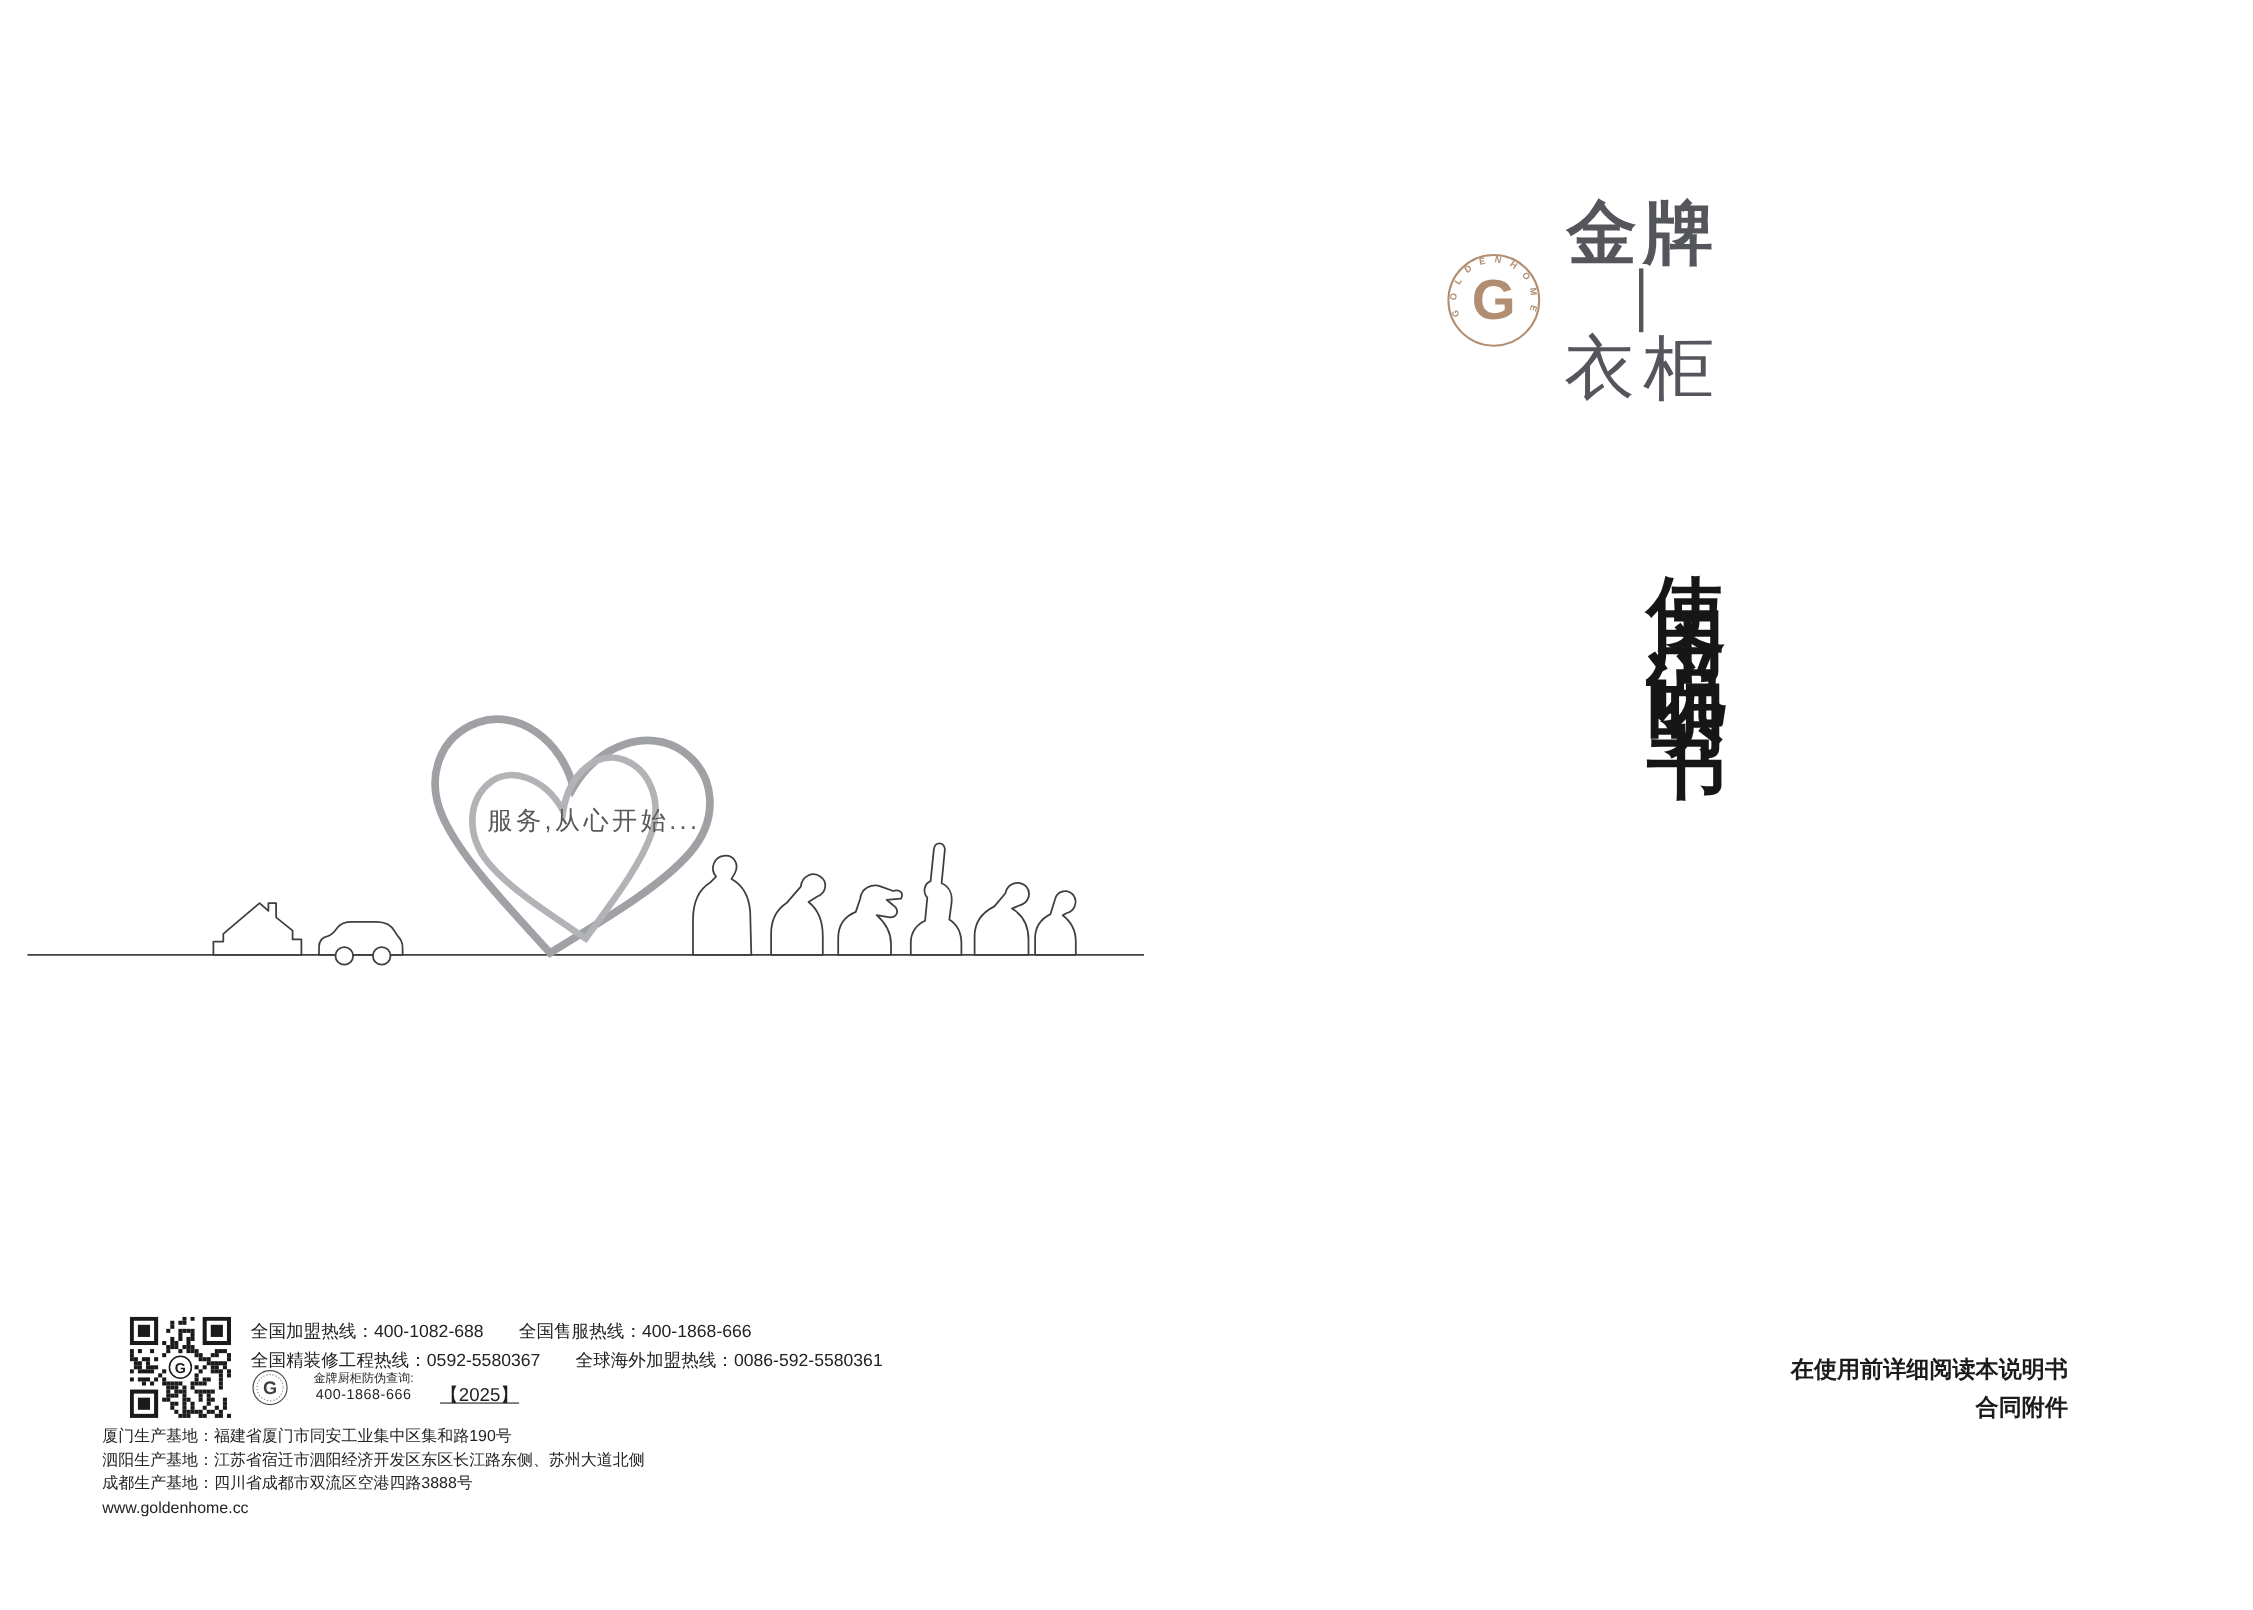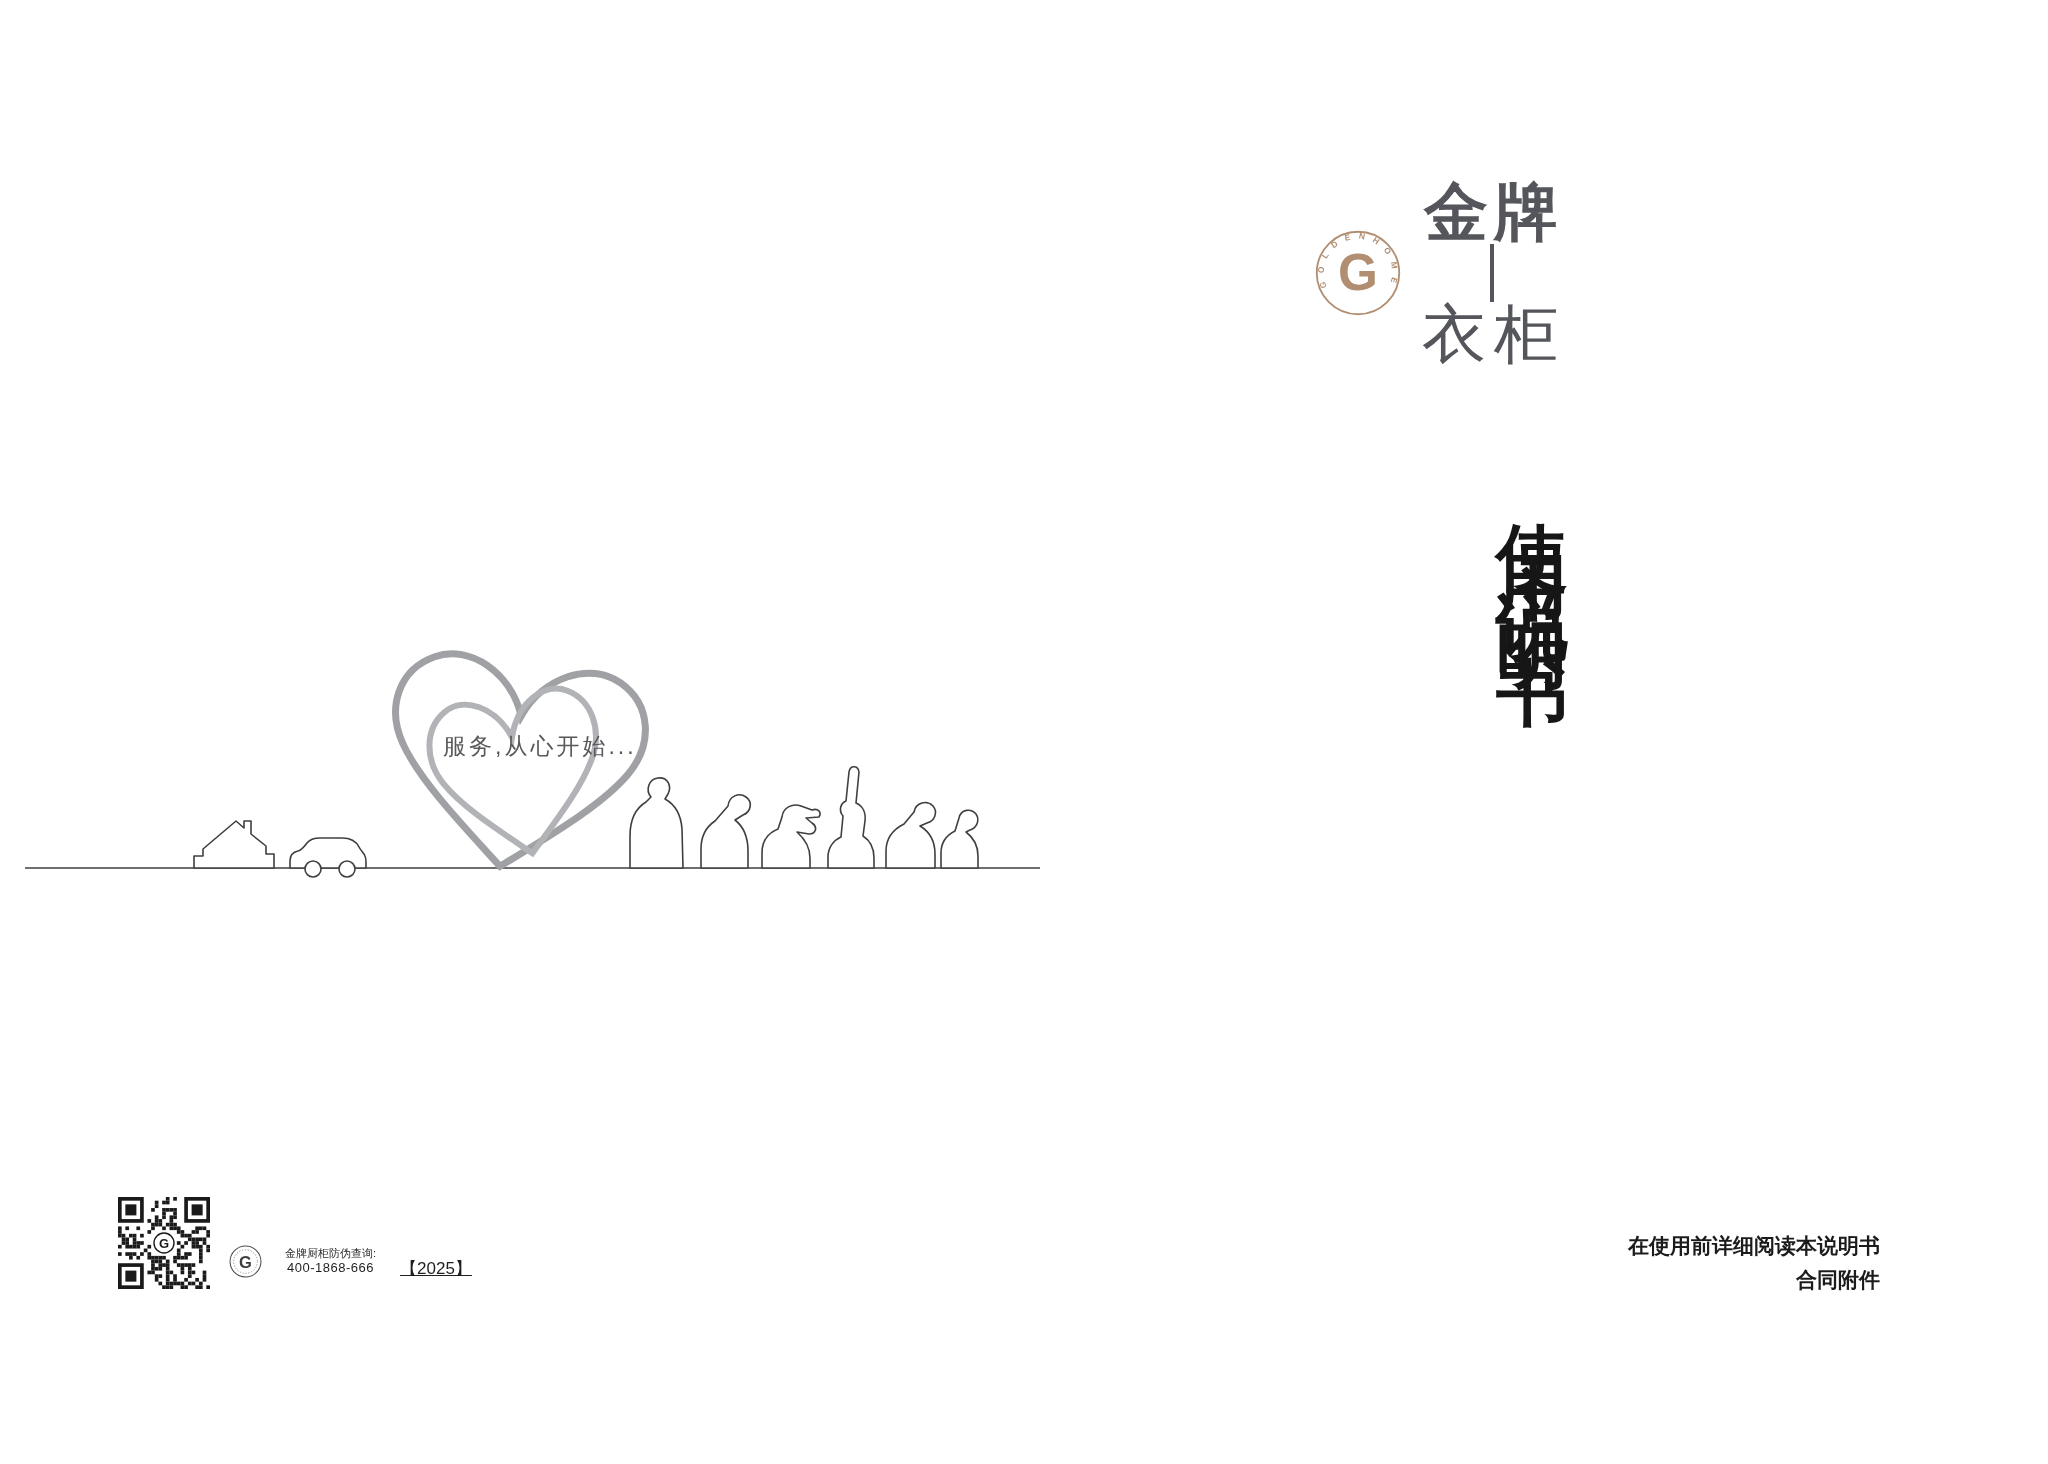--- a/index.html
+++ b/index.html
@@ -269,28 +269,42 @@
         <rect x="69.92" y="3.68" width="18.400000000000002" height="18.400000000000002" fill="#fff"></rect>
         <rect x="73.60000000000001" y="7.36" width="11.040000000000001" height="11.040000000000001" fill="#1a1a1a"></rect>
         <rect x="0" y="66.24000000000001" width="25.76" height="25.76" fill="#1a1a1a"></rect>
         <rect x="3.68" y="69.92" width="18.400000000000002" height="18.400000000000002" fill="#fff"></rect>
         <rect x="7.36" y="73.60000000000001" width="11.040000000000001" height="11.040000000000001" fill="#1a1a1a"></rect>
       </g>
     <circle cx="46" cy="46" r="10" fill="#ffffff" stroke="#1a1a1a" stroke-width="1.4"></circle>
     <text x="46" y="51" text-anchor="middle" font-size="13" font-weight="bold" fill="#1a1a1a">G</text>
   </svg>
 
+  <div class="hotlines">
+    <div>
+      <span class="hotline-pair">全国加盟热线：400-1082-688</span><span>全国售服热线：400-1868-666</span>
+    </div>
+    <div>
+      <span class="hotline-pair">全国精装修工程热线：0592-5580367</span><span>全球海外加盟热线：0086-592-5580361</span>
+    </div>
+  </div>
 
   <div class="anti-block">
     <svg class="anti-logo" viewBox="0 0 32 32">
       <circle cx="16" cy="16" r="15" fill="none" stroke="#4a4a4a" stroke-width="1"></circle>
       <circle cx="16" cy="16" r="11.5" fill="none" stroke="#8a8a8a" stroke-width="0.9" stroke-dasharray="1.2 1.6"></circle>
       <text x="16" y="22" text-anchor="middle" font-size="16" font-weight="bold" fill="#3f3f3f">G</text>
     </svg>
     <div class="anti-texts">
       <div class="anti-label">金牌厨柜防伪查询:</div>
       <div class="anti-number">400-1868-666</div>
     </div>
     <div class="anti-year">【2025】</div>
   </div>
 
+  <div class="addresses">
+    <div>厦门生产基地：福建省厦门市同安工业集中区集和路190号</div>
+    <div>泗阳生产基地：江苏省宿迁市泗阳经济开发区东区长江路东侧、苏州大道北侧</div>
+    <div>成都生产基地：四川省成都市双流区空港四路3888号</div>
+    <div class="website">www.goldenhome.cc</div>
+  </div>
 
 </div>
 
 </body></html>

